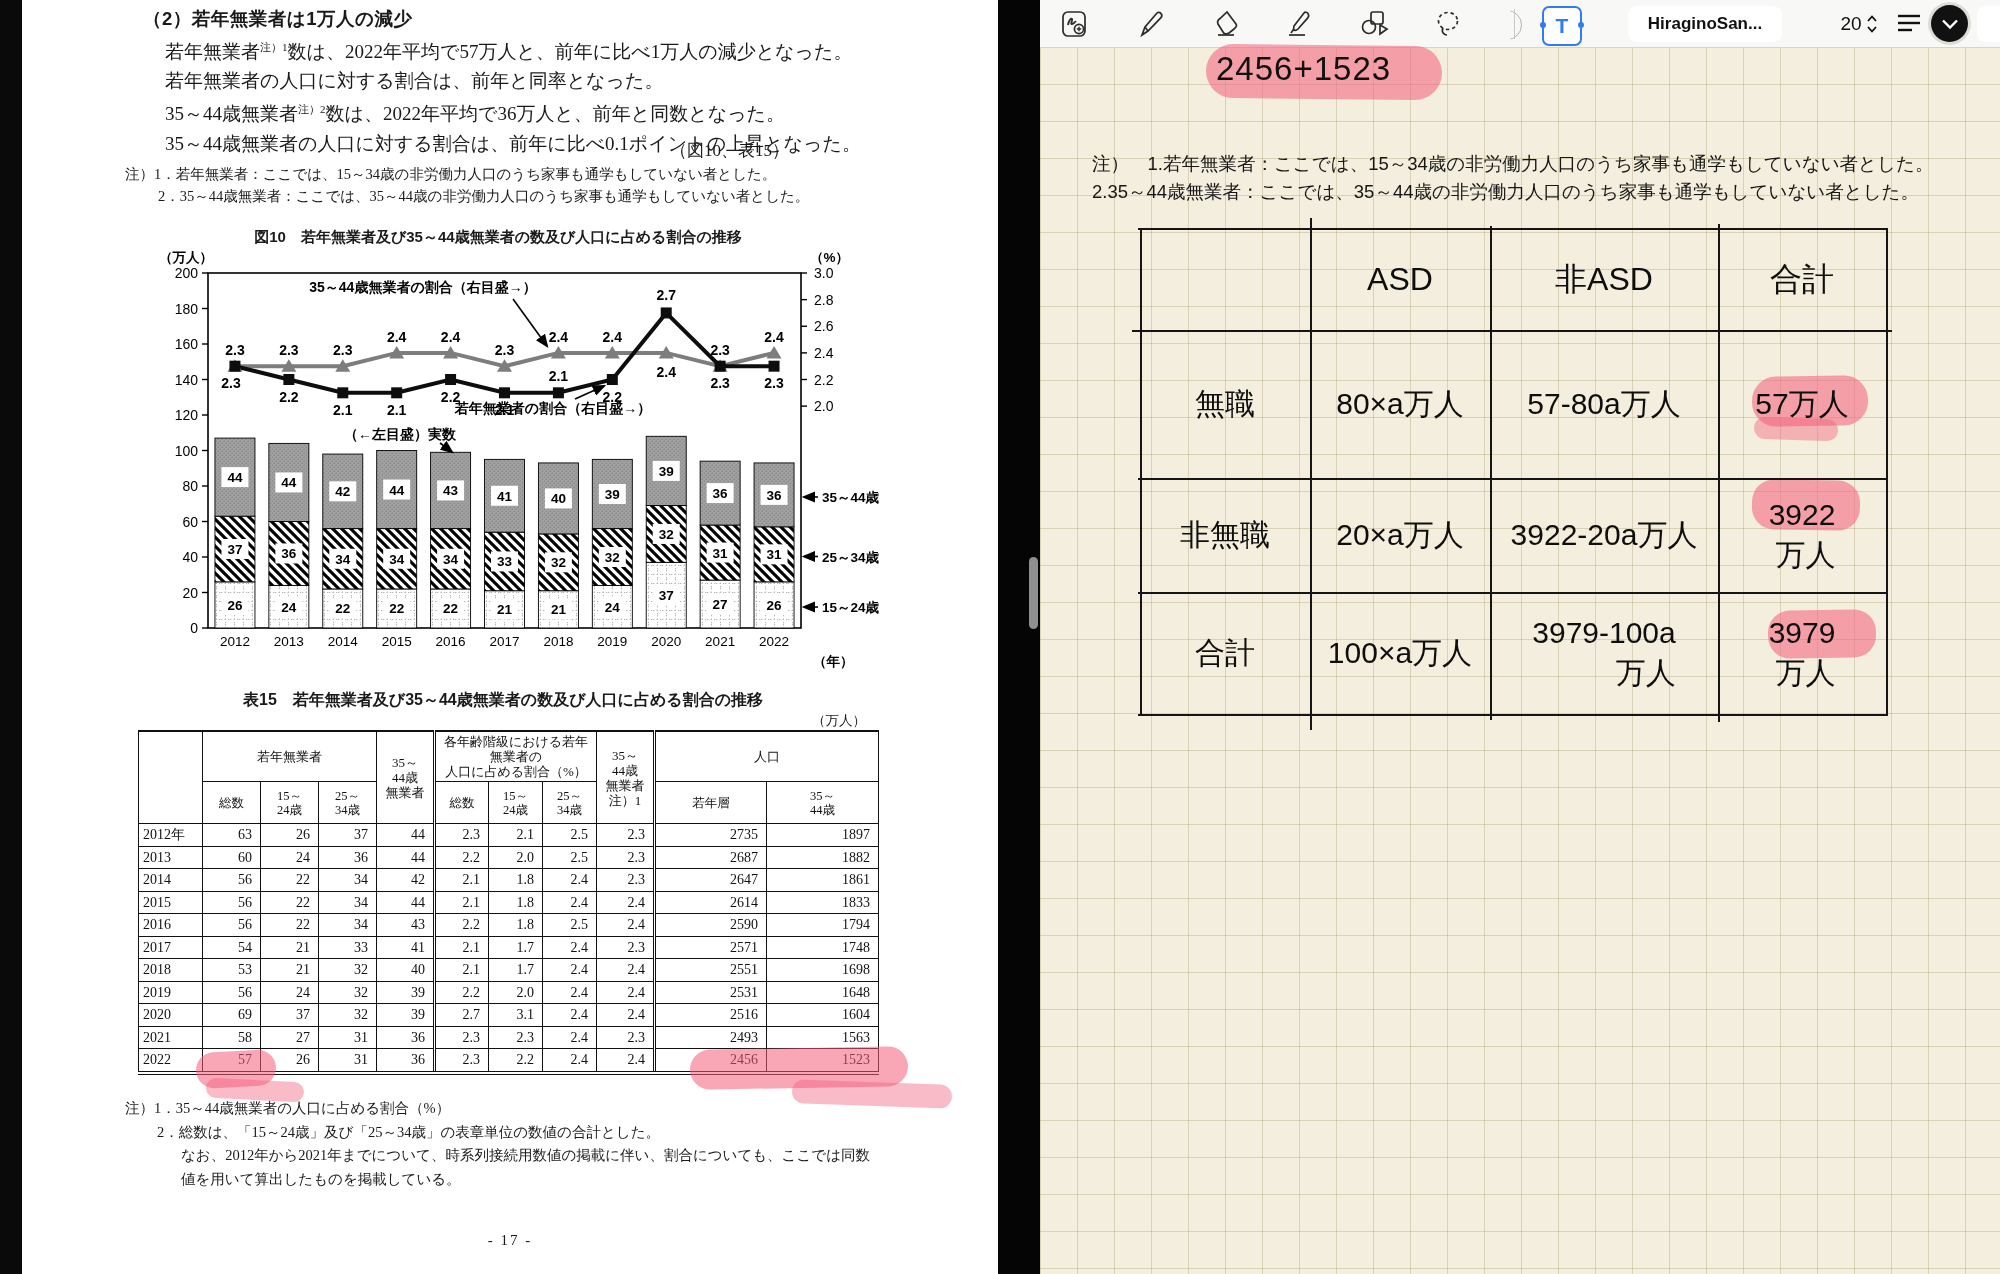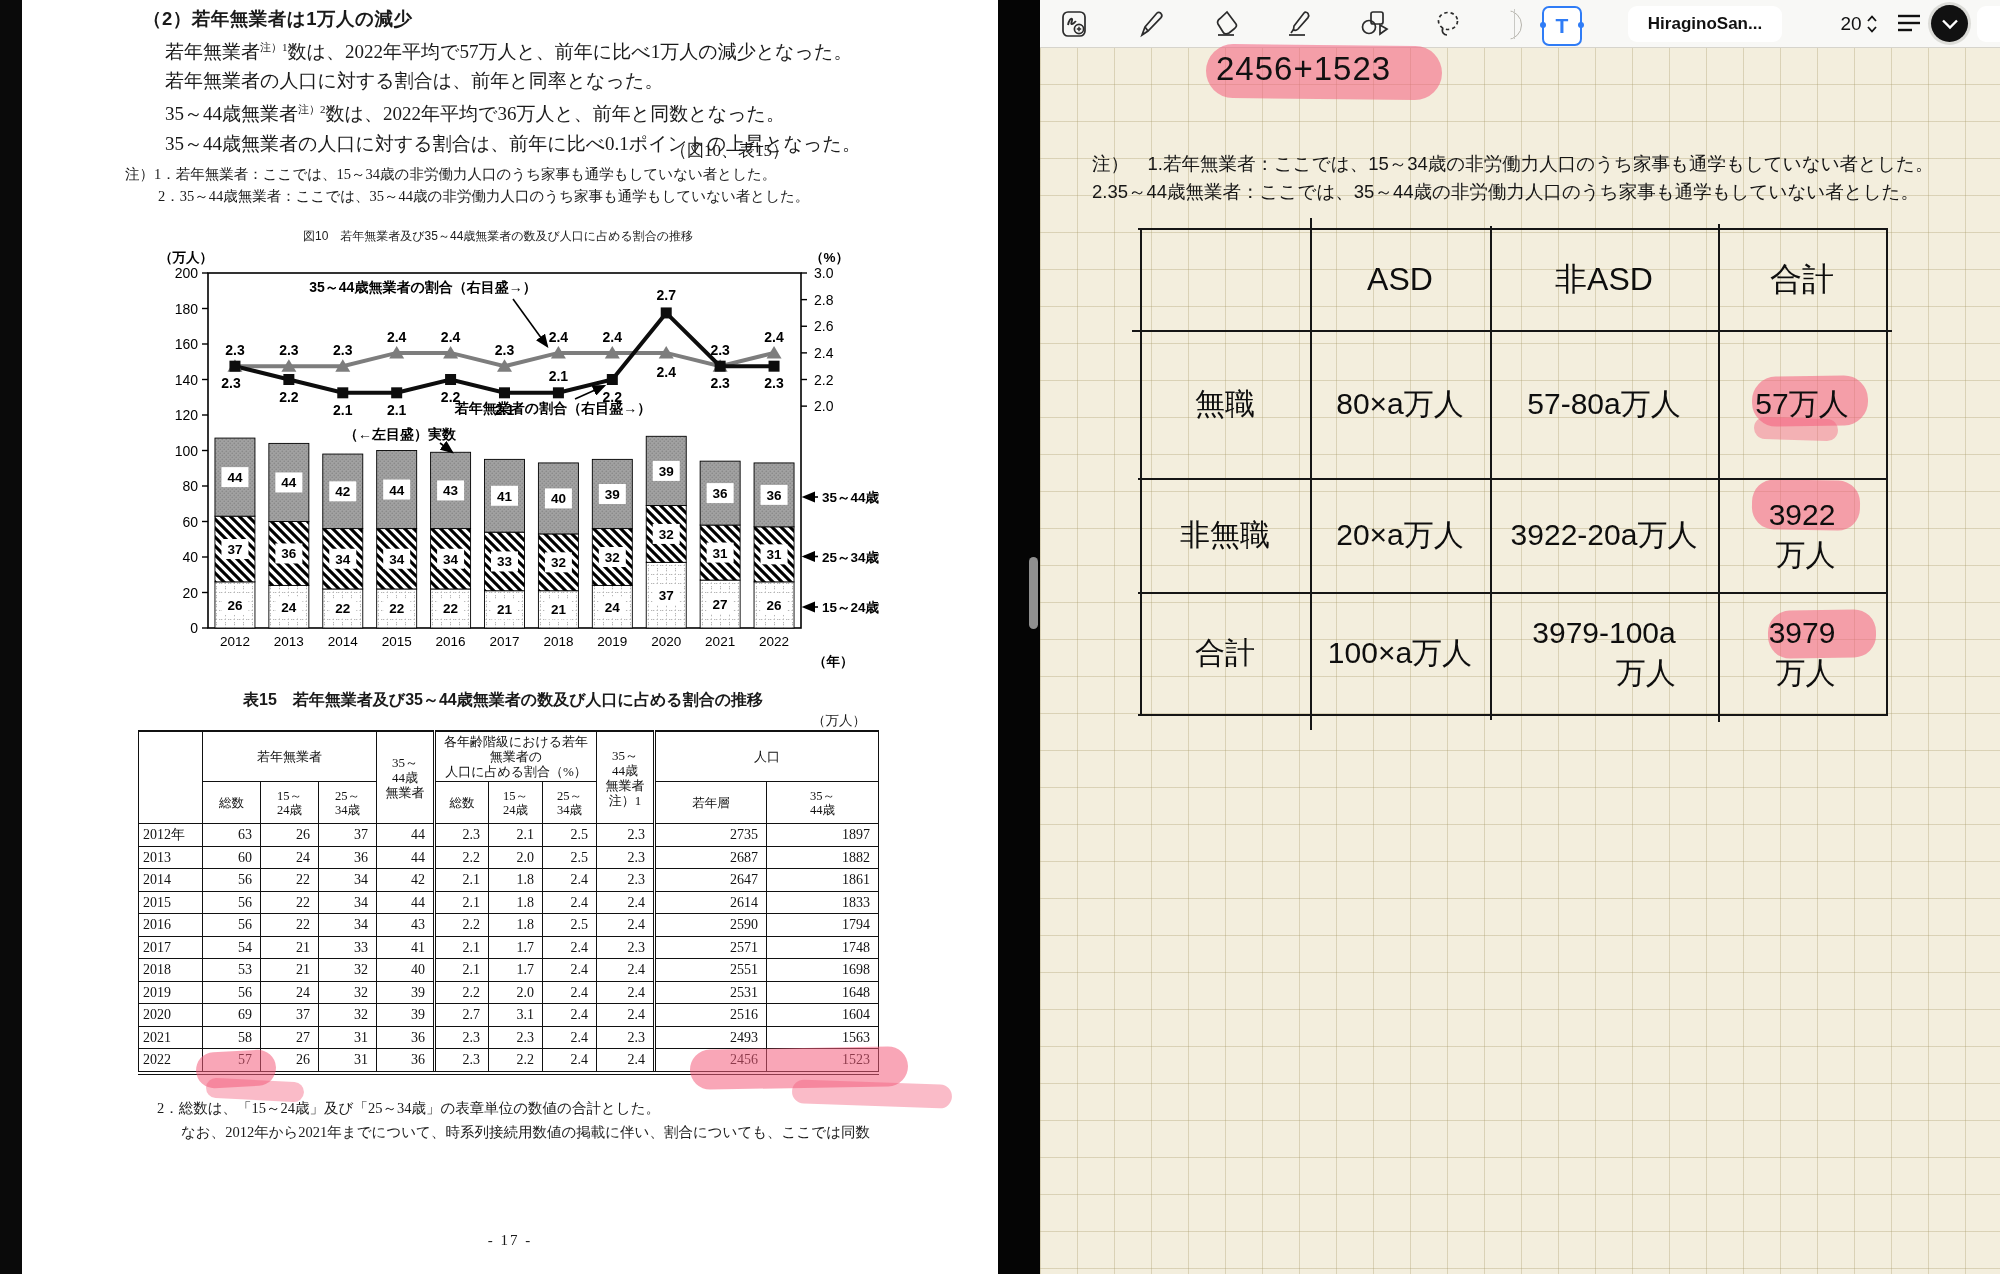--- a/index.html
+++ b/index.html
@@ -9,21 +9,21 @@
   .left-strip{position:absolute;left:0;top:0;width:22px;height:1274px;background:#0a0a0a;}
   .doc-pane{position:absolute;left:22px;top:0;width:976px;height:1274px;background:#ffffff;color:#1a1a1a;}
   .doc-heading{position:absolute;left:121px;top:6px;font-size:18.5px;font-weight:bold;letter-spacing:.5px;}
   .doc-par{position:absolute;left:143px;top:33px;font-family:"Liberation Serif","DejaVu Serif",serif;
            font-size:19px;line-height:29px;}
   .doc-par sup{font-size:11px;vertical-align:super;}
   .fig-ref{position:absolute;left:648px;top:139px;font-family:"Liberation Serif","DejaVu Serif",serif;font-size:17px;}
   .doc-notes{position:absolute;left:103px;top:163px;font-family:"Liberation Serif","DejaVu Serif",serif;
              font-size:14.5px;line-height:22px;}
   .doc-notes .n2{margin-left:33px;}
-  .fig-title{position:absolute;left:91px;top:228px;width:770px;text-align:center;font-size:12px;font-weight:normal;}
+  .fig-title{position:absolute;left:91px;top:228px;width:770px;text-align:center;font-size:15px;font-weight:bold;}
   .chart-wrap{position:absolute;left:91px;top:246px;width:770px;height:436px;}
   .tbl-title{position:absolute;left:96px;top:690px;width:770px;text-align:center;font-size:16px;font-weight:bold;}
   .tbl-unit{position:absolute;left:790px;top:712px;font-family:"Liberation Serif","DejaVu Serif",serif;font-size:13.5px;}
   .t15-wrap{position:absolute;left:116px;top:730px;}
   table.t15{border-collapse:collapse;font-family:"Liberation Serif","DejaVu Serif",serif;font-size:14px;color:#111;}
   table.t15 td,table.t15 th{border:1px solid #111;padding:1px 8px 1px 2px;text-align:right;line-height:19.5px;
     font-weight:normal;white-space:pre-line;}
   table.t15 tr.h1 th{text-align:center;padding:2px;font-size:13px;line-height:15px;vertical-align:middle;}
   table.t15 tr.h2 th{text-align:center;padding:2px;font-size:12.5px;line-height:14px;}
   table.t15 th.small{font-size:11px;line-height:13px;}
@@ -505,22 +505,24 @@
               <td class="">2.2</td>
               <td class="">2.4</td>
               <td class="">2.4</td>
               <td class=" dl">2456</td>
               <td class="">1523</td>
             </tr>
           </tbody>
         </table>
       </div>
     <div class="tbl-notes">
+      <div>注）1．35～44歳無業者の人口に占める割合（%）</div>
       <div class="i1">2．総数は、「15～24歳」及び「25～34歳」の表章単位の数値の合計とした。</div>
       <div class="i2">なお、2012年から2021年までについて、時系列接続用数値の掲載に伴い、割合についても、ここでは同数</div>
+      <div class="i2">値を用いて算出したものを掲載している。</div>
     </div>
     <div class="page-num">- 17 -</div>
 
     <div class="hl-blob" style="left:174px;top:1051px;width:80px;height:36px;border-radius:18px;transform:rotate(-3deg);"></div>
     <div class="hl-tail" style="left:184px;top:1080px;width:98px;height:20px;border-radius:12px;transform:rotate(3deg);"></div>
     <div class="hl-blob" style="left:668px;top:1048px;width:218px;height:40px;border-radius:20px;transform:rotate(-1deg);"></div>
     <div class="hl-tail" style="left:770px;top:1082px;width:160px;height:24px;border-radius:14px;transform:rotate(2deg);"></div>
   </div>
 
   <div class="divider"></div>

